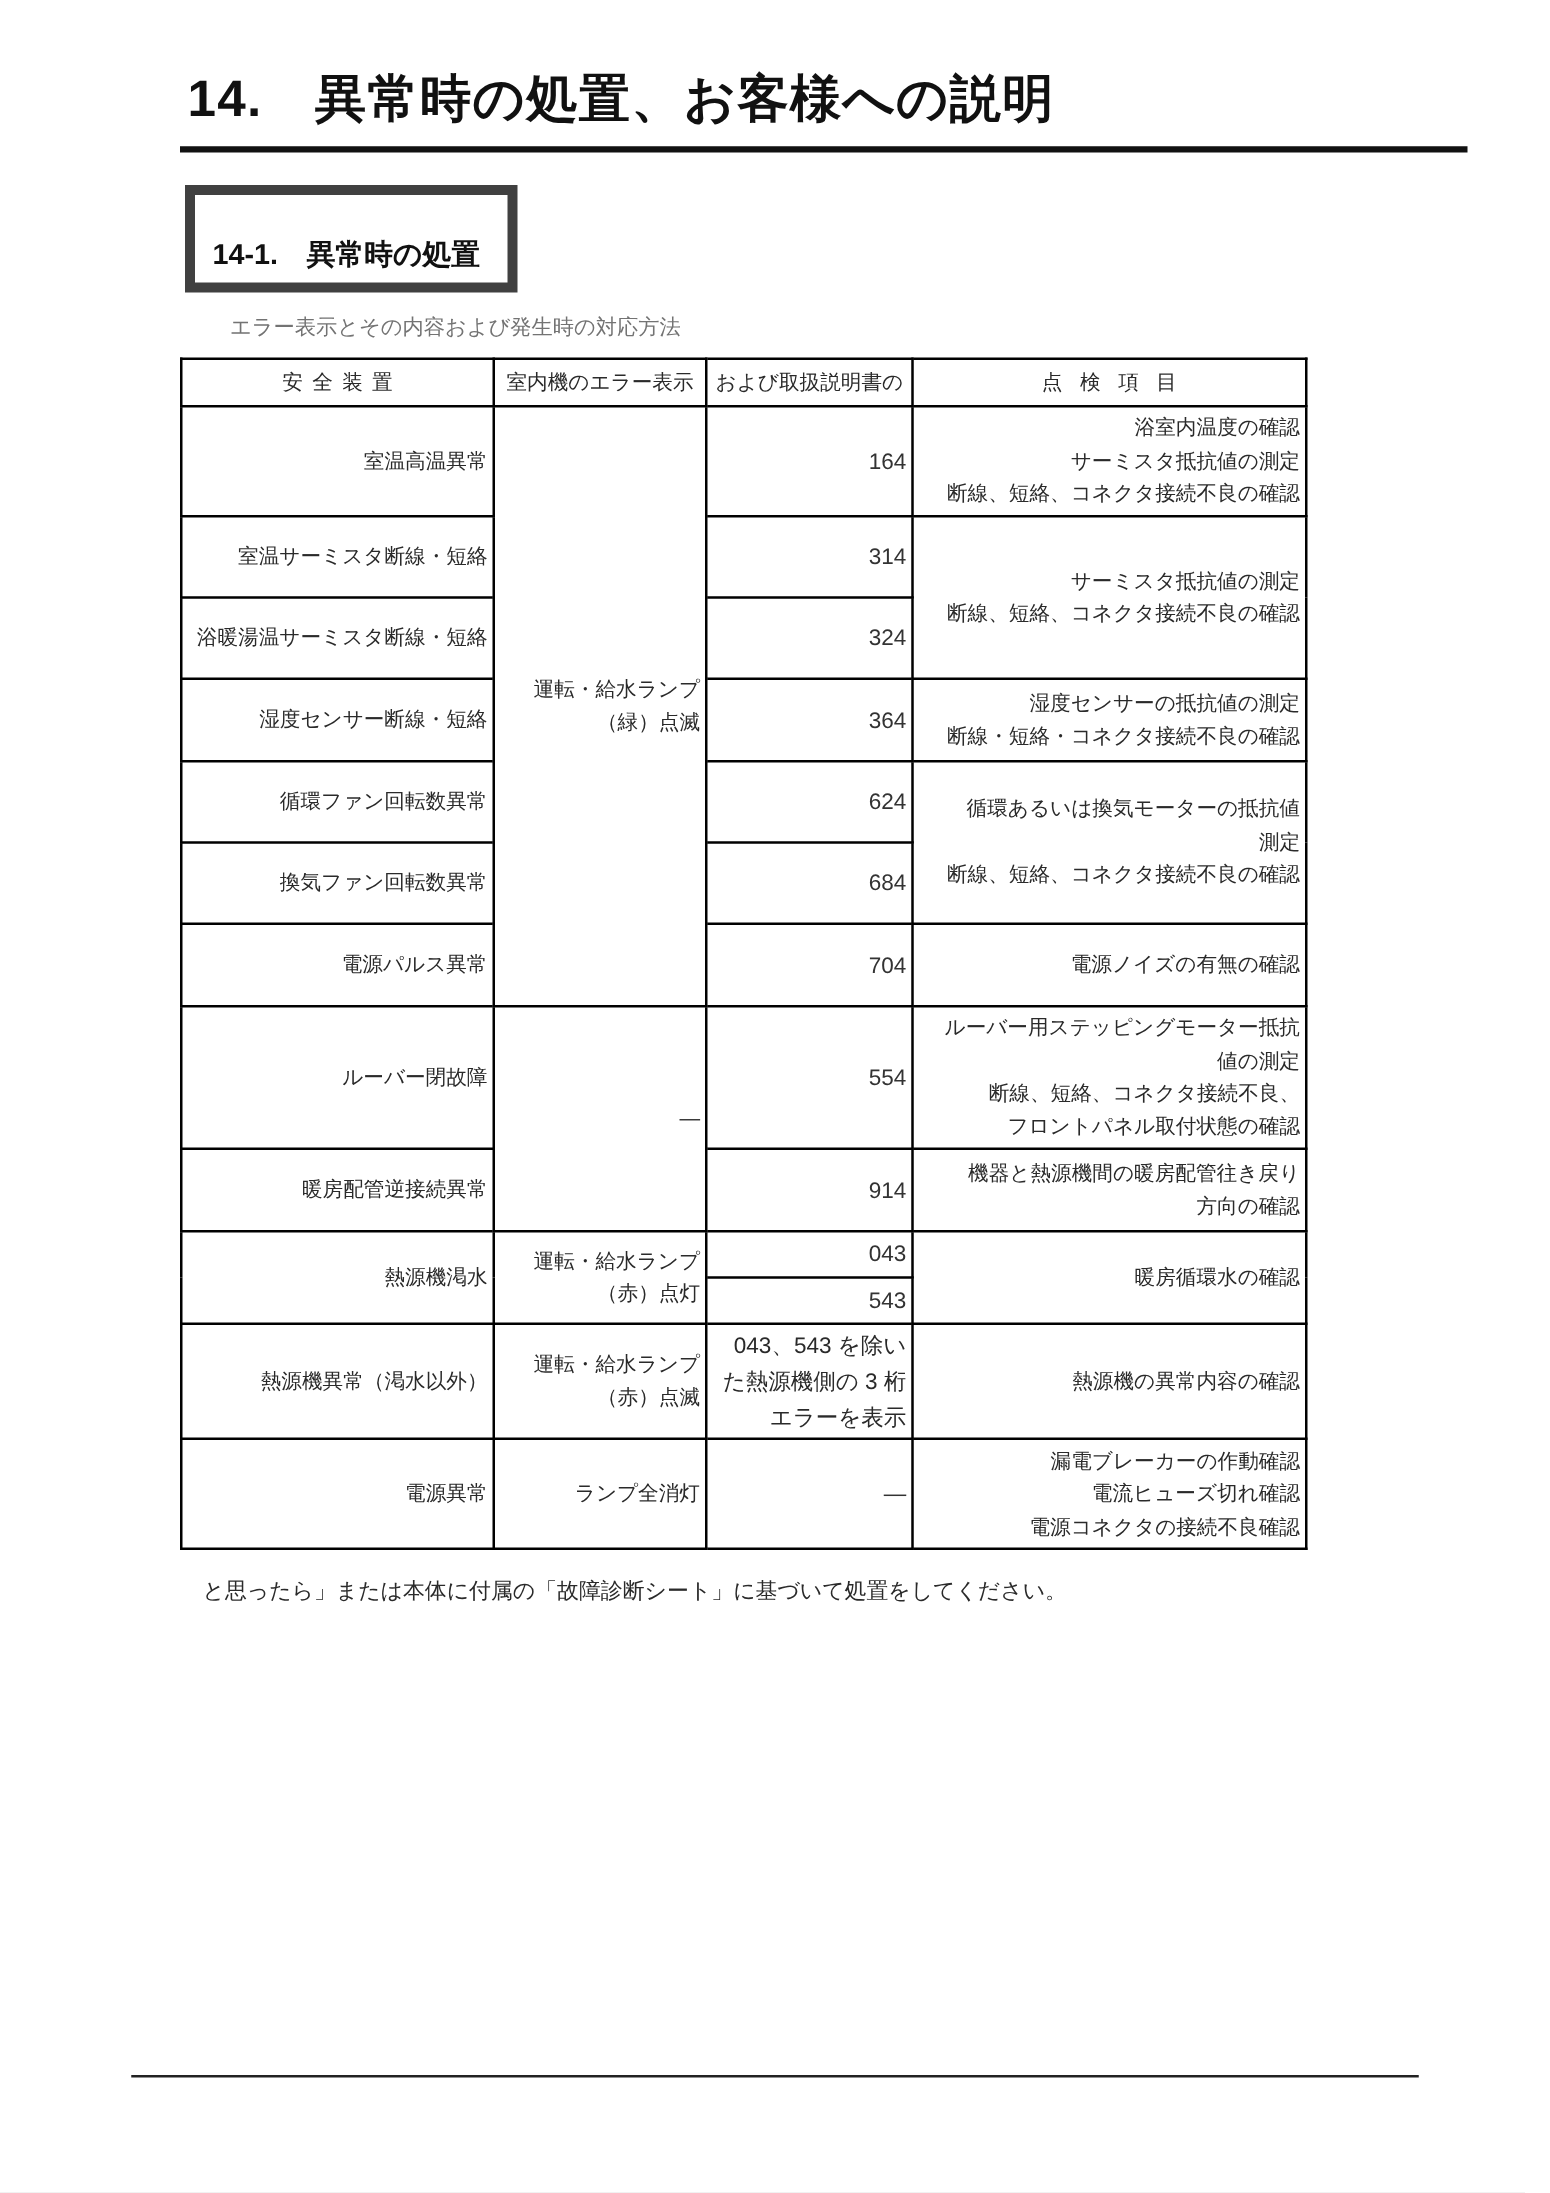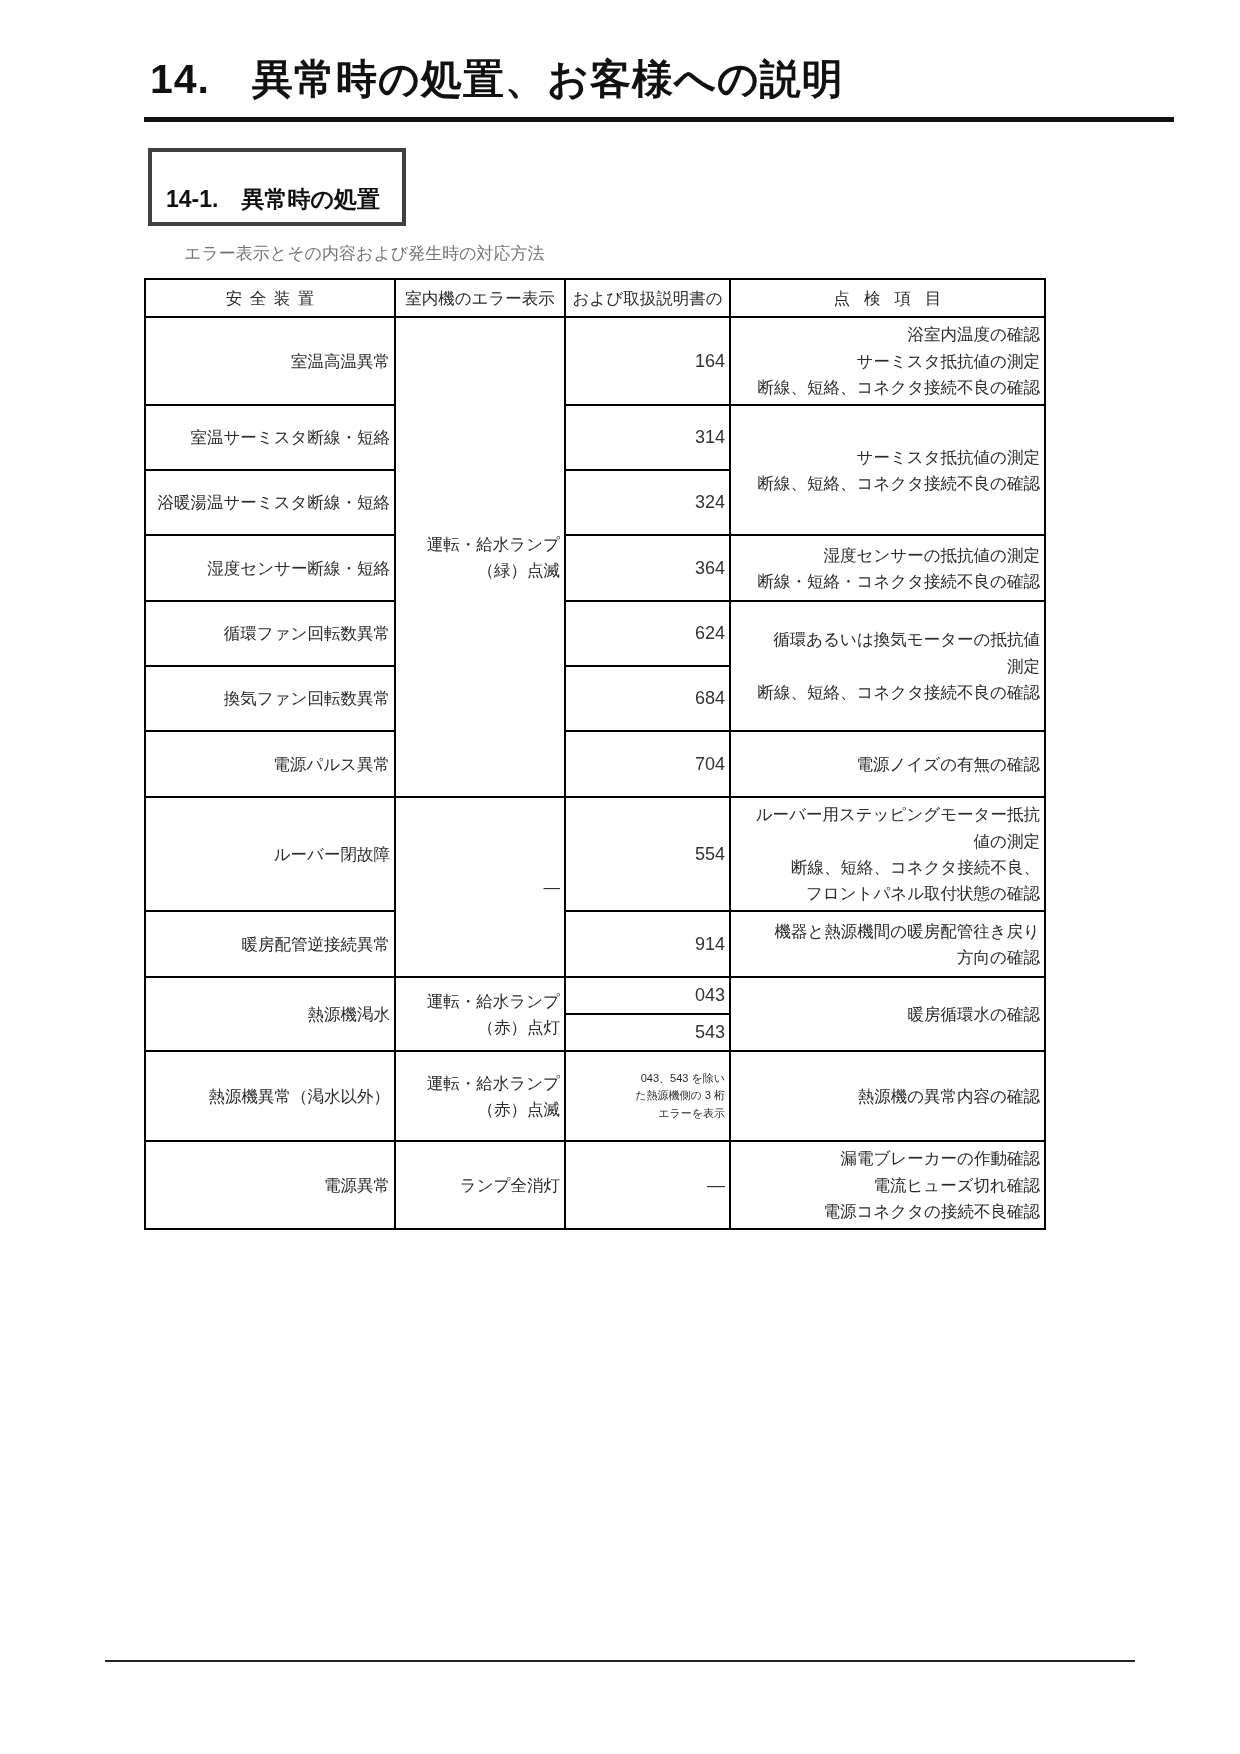--- a/index.html
+++ b/index.html
@@ -29,21 +29,21 @@
     margin-top: 10px;
     width: 1030px;
     height: 5px;
     background: #111;
   }
 
   
   .section-box {
     display: inline-block;
     margin: 26px 0 0 4px;
-    border: 4px solid #404040;
+    border: 8px solid #404040;
     padding: 5px 22px 7px 14px;
     font-size: 23px;
     font-weight: bold;
     color: #111;
     white-space: pre-line;
   }
   .subtitle {
     margin: 16px 0 0 40px;
     font-size: 17px;
     color: #737373;
@@ -73,21 +73,21 @@
     text-align: center;
     height: 32px;
     padding: 2px 2px;
   }
   .ls-sm { letter-spacing: 0.45em; text-indent: 0.45em; }
   .ls-wide { letter-spacing: 0.85em; text-indent: 0.85em; }
   td.dev { text-align: left; padding-left: 9px; }
   td.ctr { text-align: center; }
   td.num { text-align: center; font-size: 18px; color: #333; }
   td.chk { text-align: left; padding-left: 9px; padding-right: 5px; }
-  td.srcl { text-align: left; padding-left: 8px; padding-right: 4px; font-size: 11px; margin-top: 44px; }
+  td.srcl { text-align: left; padding-left: 8px; padding-right: 4px; font-size: 18px; margin-top: 44px; }
   tr.h84  td { height: 82px; }
   tr.h63  td { height: 59px; }
   tr.h64  td { height: 60px; }
   tr.h112 td { height: 108px; }
   tr.h35  td { height: 31px; }
   tr.h88  td { height: 84px; }
 
   
   .footnote {
     margin-top: 17px;
@@ -229,18 +229,19 @@
           <td class="ctr">ランプ全消灯</td>
           <td class="num">―</td>
           <td class="chk">漏電ブレーカーの作動確認
 電流ヒューズ切れ確認
 電源コネクタの接続不良確認</td>
         </tr>
       </tbody>
     </table>
 
     <div class="footnote">
+      <div class="fn2">と思ったら」または本体に付属の「故障診断シート」に基づいて処置をしてください。</div>
     </div>
 
   </div>
 
   <div class="footer-rule"></div>
 </div>
 
 </body></html>

